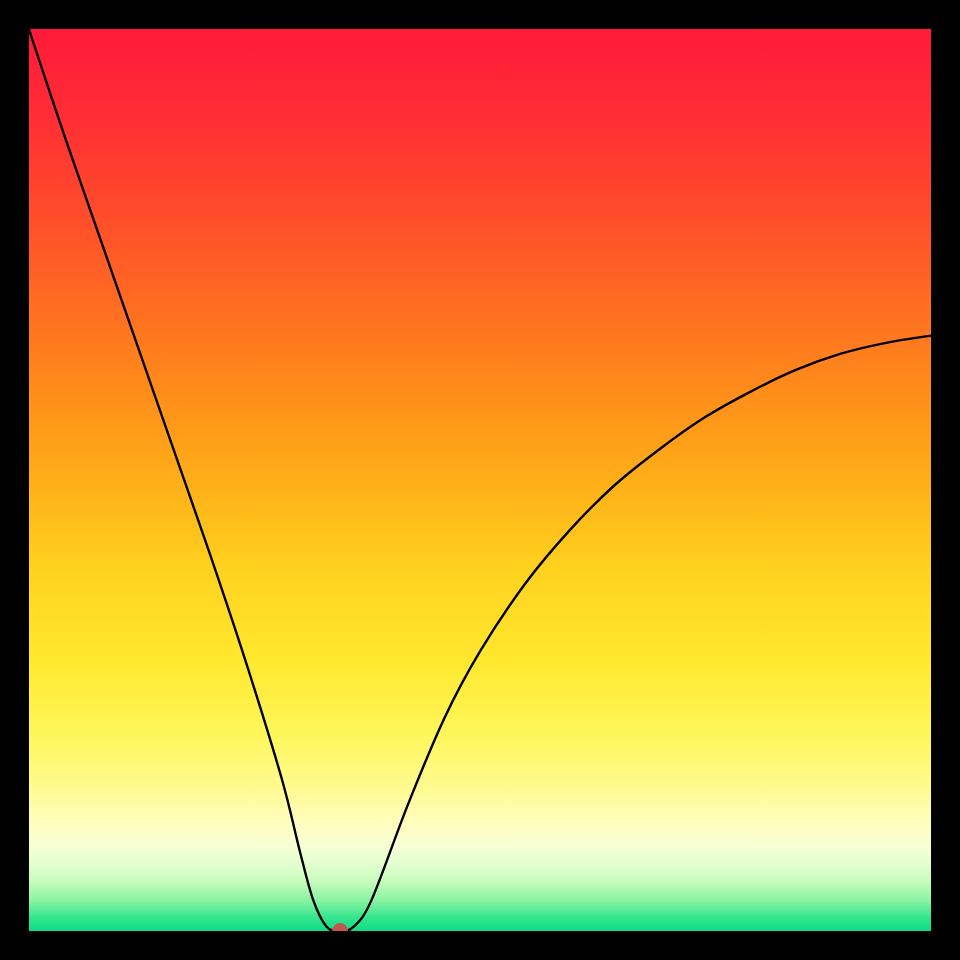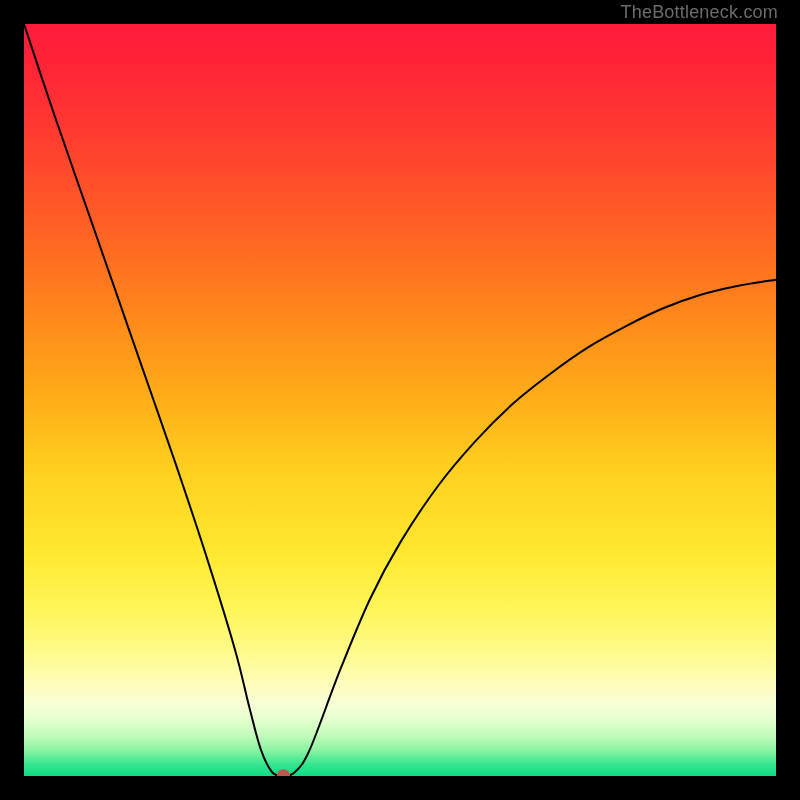--- a/index.html
+++ b/index.html
@@ -48,21 +48,20 @@
   }
   .min-dot {
     fill: #c1564f;
   }
 </style>
 </head>
 <body>
 
 <div class="frame">
 
-  <div class="watermark">TheBottleneck.com</div>
 
   <div class="plot-area">
     <svg class="gradient" viewBox="0 0 100 100" preserveAspectRatio="none">
       <defs>
         <linearGradient id="bg-grad" x1="0" y1="0" x2="0" y2="1">
             <stop offset="0%" stop-color="#ff1a3a"></stop>
             <stop offset="10%" stop-color="#ff2e34"></stop>
             <stop offset="20%" stop-color="#ff4b2b"></stop>
             <stop offset="30%" stop-color="#ff6a22"></stop>
             <stop offset="40%" stop-color="#ff8c1a"></stop>

